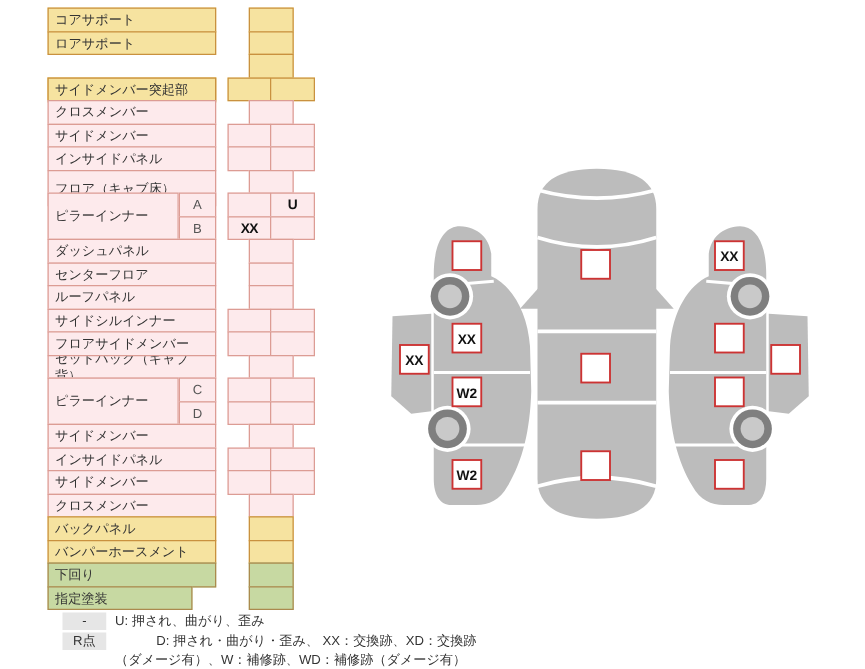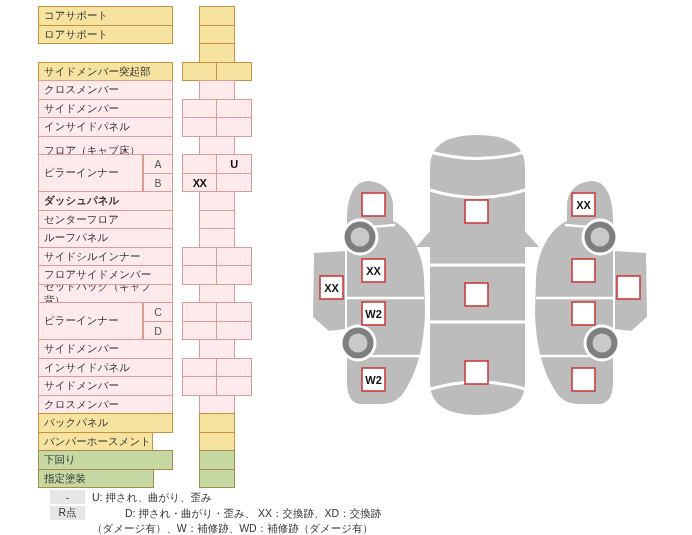--- a/index.html
+++ b/index.html
@@ -44,21 +44,21 @@
       <div class="b t-pink cell" style="left: 216px; width: 36px; top: 117px; height: 20px;"></div>
       <div class="b t-pink lab" style="left: 38px; width: 135px; top: 136px; height: 29px;">フロア（キャブ床）</div>
       <div class="b t-pink cell" style="left: 199px; width: 36px; top: 136px; height: 19px;"></div>
       <div class="b t-pink lab" style="left: 38px; width: 105px; top: 154px; height: 38px;">ピラーインナー</div>
       <div class="b t-pink sub" style="left: 143px; width: 30px; top: 154px; height: 20px;">A</div>
       <div class="b t-pink cell" style="left: 182px; width: 35px; top: 154px; height: 20px;"></div>
       <div class="b t-pink cell" style="left: 216px; width: 36px; top: 154px; height: 20px;">U</div>
       <div class="b t-pink sub" style="left: 143px; width: 30px; top: 173px; height: 19px;">B</div>
       <div class="b t-pink cell" style="left: 182px; width: 35px; top: 173px; height: 19px;">XX</div>
       <div class="b t-pink cell" style="left: 216px; width: 36px; top: 173px; height: 19px;"></div>
-      <div class="b t-pink lab" style="left: 38px; width: 135px; top: 191px; height: 20px; font-weight: bold;">ダッシュパネル</div>
+      <div class="b t-pink lab" style="left: 38px; width: 135px; top: 191px; height: 20px;">ダッシュパネル</div>
       <div class="b t-pink cell" style="left: 199px; width: 36px; top: 191px; height: 20px;"></div>
       <div class="b t-pink lab" style="left: 38px; width: 135px; top: 210px; height: 19px;">センターフロア</div>
       <div class="b t-pink cell" style="left: 199px; width: 36px; top: 210px; height: 19px;"></div>
       <div class="b t-pink lab" style="left: 38px; width: 135px; top: 228px; height: 20px;">ルーフパネル</div>
       <div class="b t-pink cell" style="left: 199px; width: 36px; top: 228px; height: 20px;"></div>
       <div class="b t-pink lab" style="left: 38px; width: 135px; top: 247px; height: 19px;">サイドシルインナー</div>
       <div class="b t-pink cell" style="left: 182px; width: 35px; top: 247px; height: 19px;"></div>
       <div class="b t-pink cell" style="left: 216px; width: 36px; top: 247px; height: 19px;"></div>
       <div class="b t-pink lab" style="left: 38px; width: 135px; top: 265px; height: 20px;">フロアサイドメンバー</div>
       <div class="b t-pink cell" style="left: 182px; width: 35px; top: 265px; height: 20px;"></div>
@@ -77,21 +77,21 @@
       <div class="b t-pink lab" style="left: 38px; width: 135px; top: 358px; height: 19px;">インサイドパネル</div>
       <div class="b t-pink cell" style="left: 182px; width: 35px; top: 358px; height: 19px;"></div>
       <div class="b t-pink cell" style="left: 216px; width: 36px; top: 358px; height: 19px;"></div>
       <div class="b t-pink lab" style="left: 38px; width: 135px; top: 376px; height: 20px;">サイドメンバー</div>
       <div class="b t-pink cell" style="left: 182px; width: 35px; top: 376px; height: 20px;"></div>
       <div class="b t-pink cell" style="left: 216px; width: 36px; top: 376px; height: 20px;"></div>
       <div class="b t-pink lab" style="left: 38px; width: 135px; top: 395px; height: 19px;">クロスメンバー</div>
       <div class="b t-pink cell" style="left: 199px; width: 36px; top: 395px; height: 19px;"></div>
       <div class="b t-yellow lab" style="left: 38px; width: 135px; top: 413px; height: 20px;">バックパネル</div>
       <div class="b t-yellow cell" style="left: 199px; width: 36px; top: 413px; height: 20px;"></div>
-      <div class="b t-yellow lab" style="left: 38px; width: 115px; top: 432px; height: 19px;">バンパーホースメント</div>
+      <div class="b t-yellow lab" style="left: 38px; width: 135px; top: 432px; height: 19px;">バンパーホースメント</div>
       <div class="b t-yellow cell" style="left: 199px; width: 36px; top: 432px; height: 19px;"></div>
       <div class="b t-green lab" style="left: 38px; width: 135px; top: 450px; height: 20px;">下回り</div>
       <div class="b t-green cell" style="left: 199px; width: 36px; top: 450px; height: 20px;"></div>
       <div class="b t-green lab" style="left: 38px; width: 116px; top: 469px; height: 19px;">指定塗装</div>
       <div class="b t-green cell" style="left: 199px; width: 36px; top: 469px; height: 19px;"></div>
     </div>
 
   <svg id="diagram" viewBox="0 0 370 300" width="370" height="300" style="position:absolute;left:295px;top:125px;">
 
     <g>

